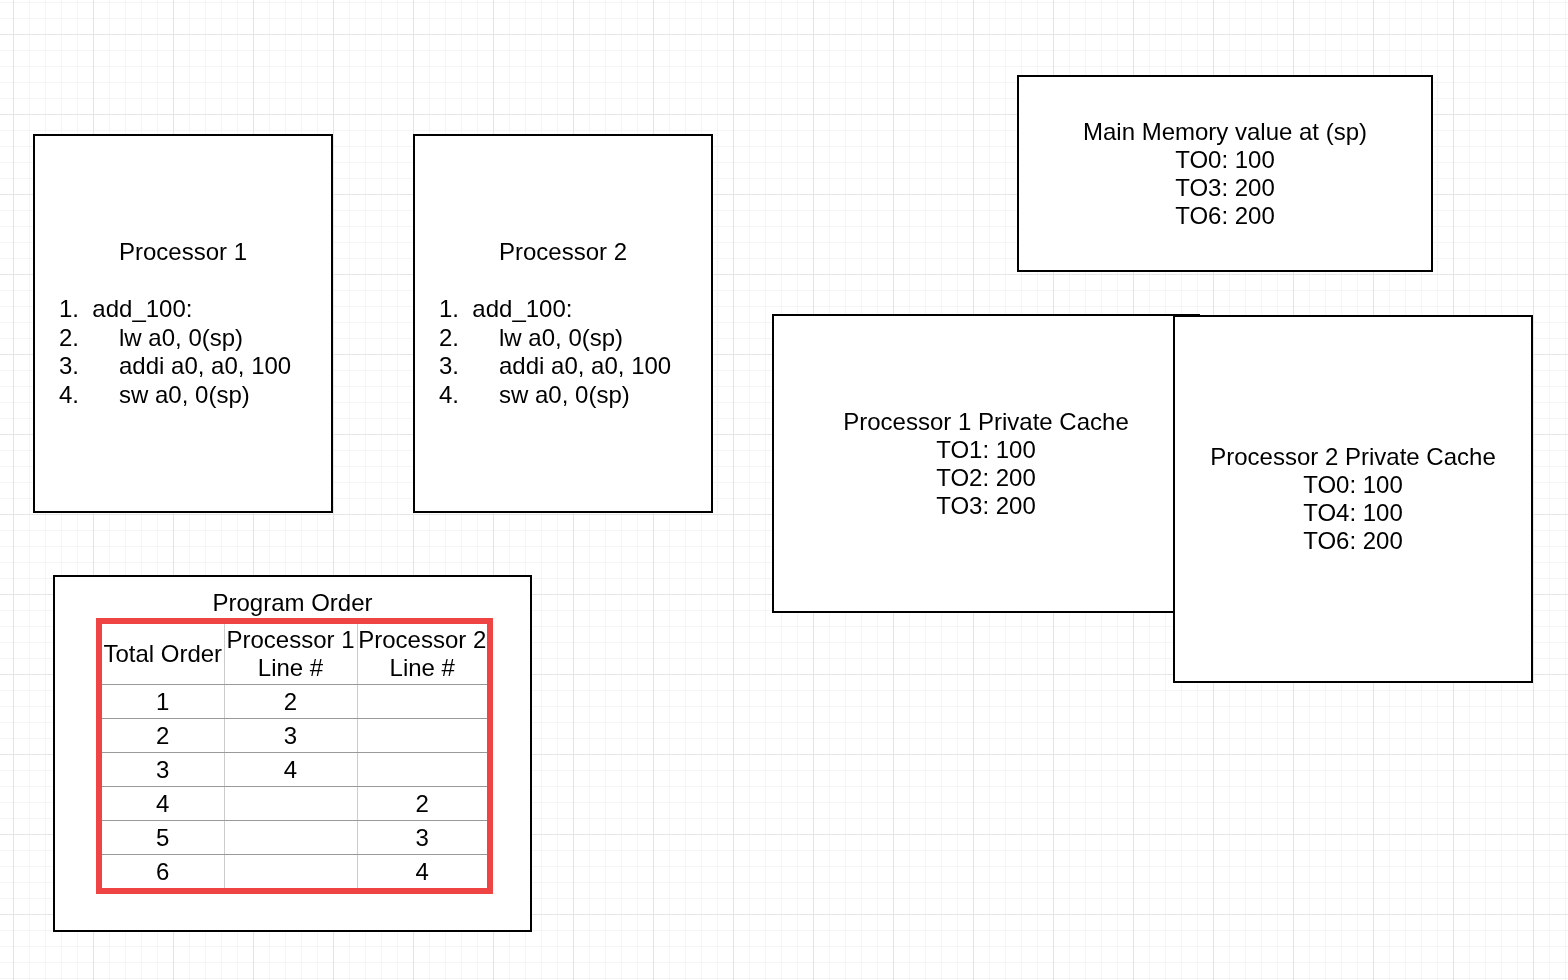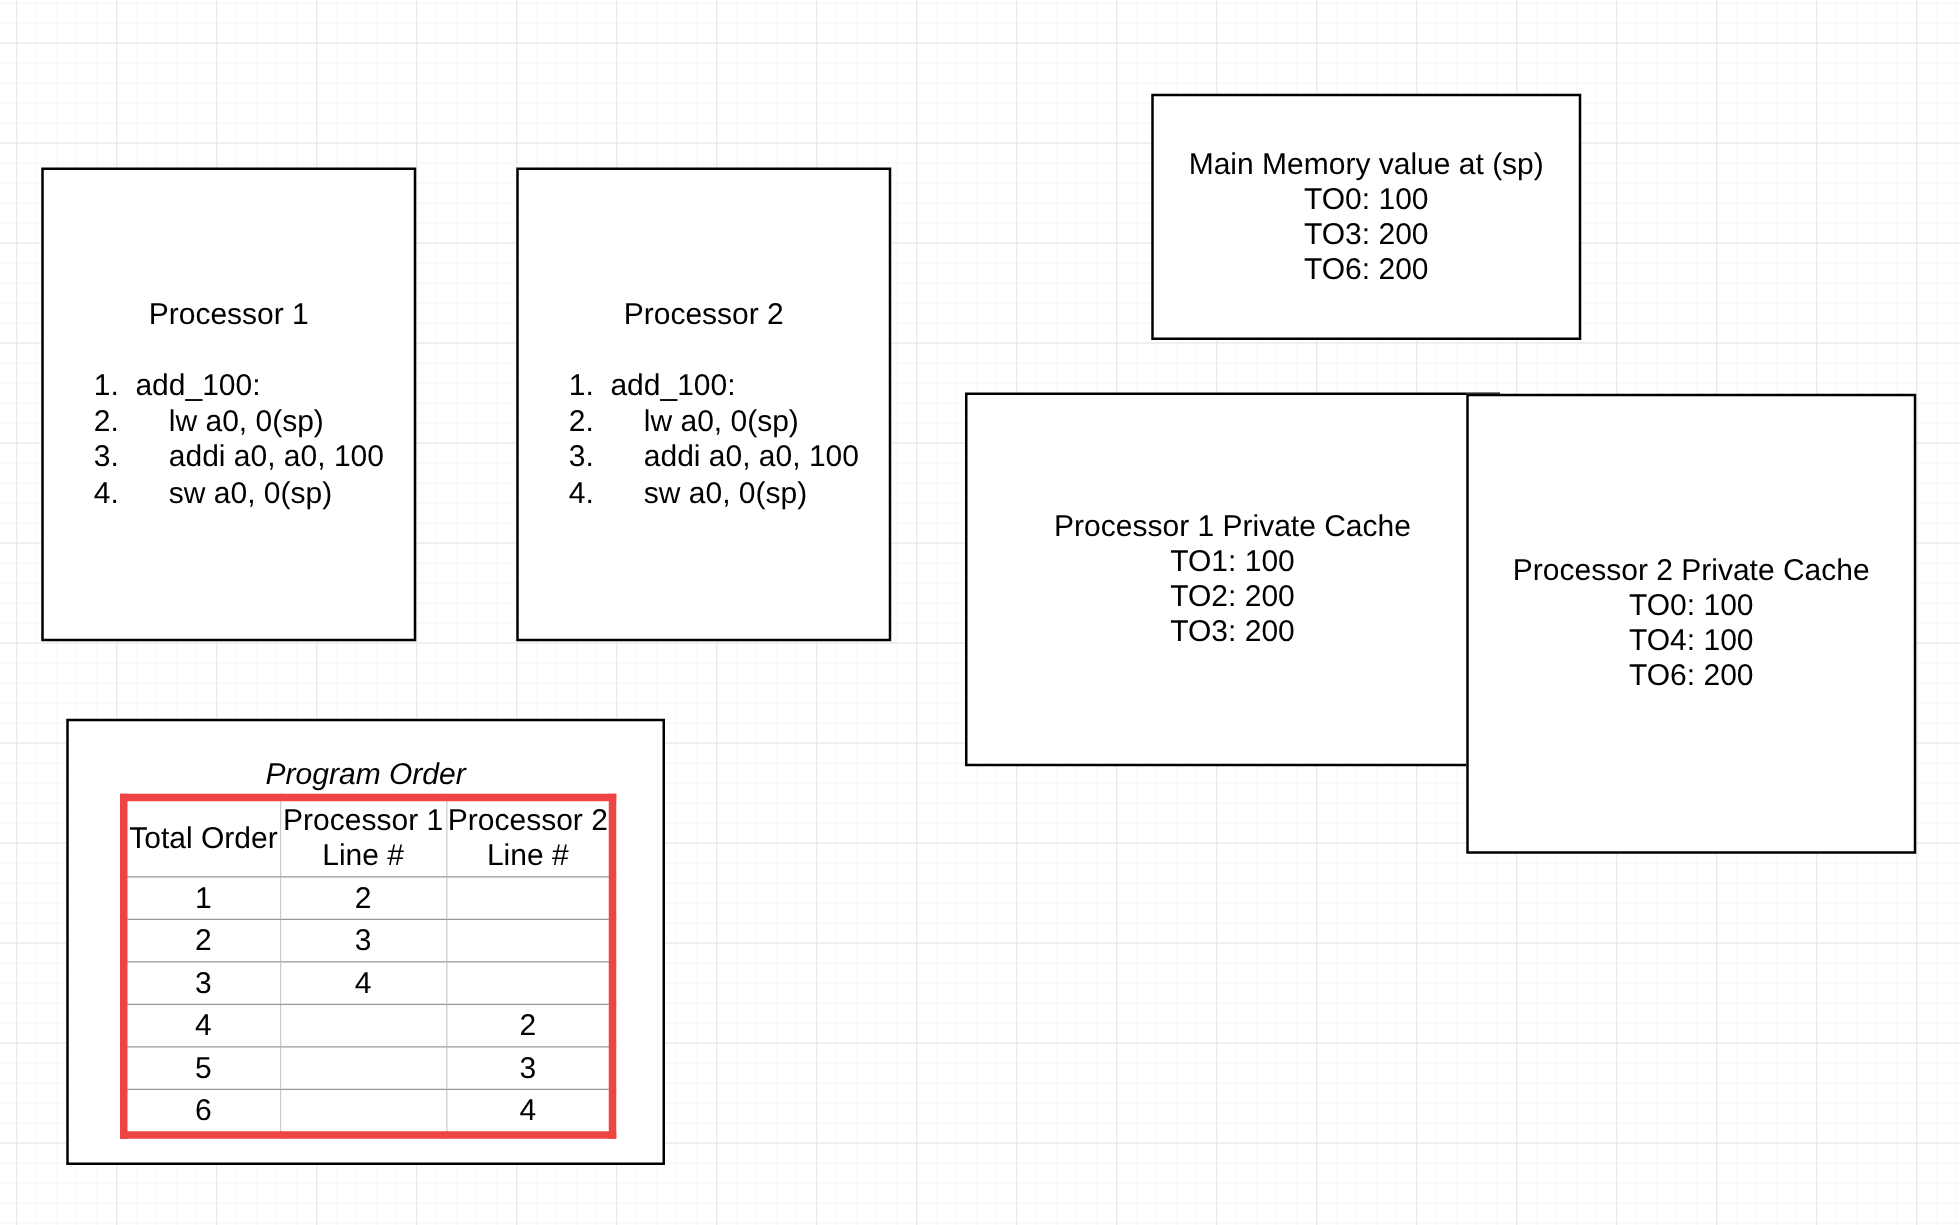--- a/index.html
+++ b/index.html
@@ -34,35 +34,34 @@
     justify-content: center;
   }
   
   .proc .shape-title {
     text-align: center;
     line-height: 28.5px;
   }
   .proc .blank-line { height: 28.5px; }
   .proc .code-line {
     white-space: pre;
-    padding-left: 40px;
+    padding-left: 24px;
     line-height: 28.5px;
   }
   
   .mem .shape-title,
   .mem .mem-line {
     text-align: center;
     line-height: 28px;
   }
   
   .po-title {
-    margin-top: 29px;
+    margin-top: 12px;
     text-align: center;
     line-height: 28px;
-    font-style: italic;
   }
   table.po-table {
     border-collapse: collapse;
     table-layout: fixed;
     width: 391px;
     margin: 1px 0 0 41px;
     border: 6px solid #ef4444;
   }
   table.po-table th, table.po-table td {
     border-right: 1px solid #cccccc;
@@ -92,21 +91,21 @@
 
   <div class="shape proc centered-flex" style="left:413px; top:134px; width:300px; height:379px;">
     <div class="shape-title">Processor 2</div>
     <div class="blank-line"></div>
     <div class="code-line">1.  add_100:</div>
     <div class="code-line">2.      lw a0, 0(sp)</div>
     <div class="code-line">3.      addi a0, a0, 100</div>
     <div class="code-line">4.      sw a0, 0(sp)</div>
   </div>
 
-  <div class="shape mem centered-flex" style="left:921px; top:75px; width:344px; height:197px;">
+  <div class="shape mem centered-flex" style="left:1017px; top:75px; width:416px; height:197px;">
     <div class="shape-title">Main Memory value at (sp)</div>
     <div class="mem-line">TO0: 100</div>
     <div class="mem-line">TO3: 200</div>
     <div class="mem-line">TO6: 200</div>
   </div>
 
   <div class="shape mem centered-flex" style="left:772px; top:314px; width:428px; height:299px;">
     <div class="shape-title">Processor 1 Private Cache</div>
     <div class="mem-line">TO1: 100</div>
     <div class="mem-line">TO2: 200</div>

